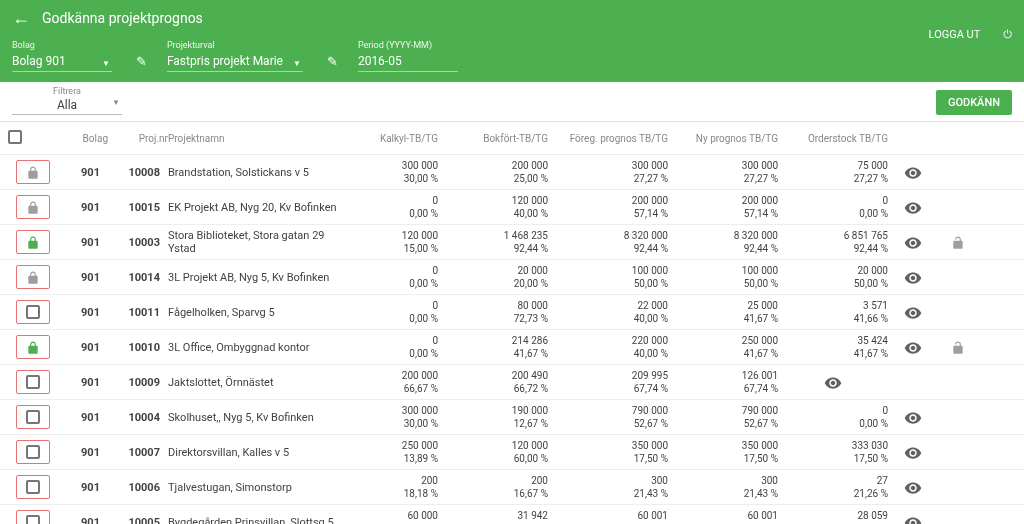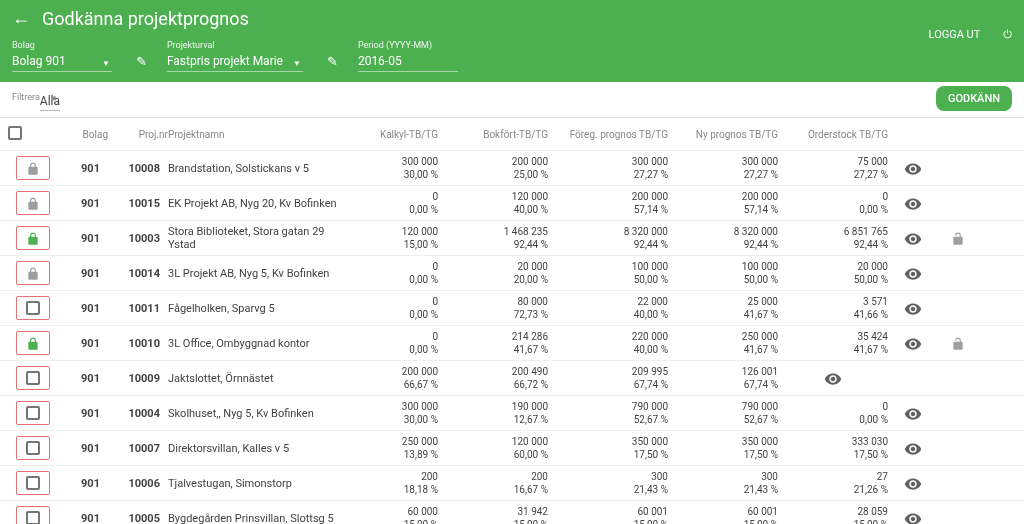--- a/index.html
+++ b/index.html
@@ -1,32 +1,32 @@
 <!DOCTYPE html>
 <html><head>
 <meta charset="utf-8">
 <style>
 * { margin:0; padding:0; box-sizing:border-box; font-family:Roboto,Arial,sans-serif; }
 body { background:#fff; font-size:11px; color:#424242; width:1024px; }
 .header { background:#4caf50; color:#fff; height:36px; display:flex; align-items:center; padding:0 12px; }
 .back-arrow { font-size:18px; margin-right:12px; cursor:pointer; }
-.title { font-size:18px; font-weight:400; flex:1; }
+.title { font-size:14px; font-weight:400; flex:1; }
 .logout { font-size:11px; display:flex; align-items:flex-end; gap:23px; cursor:pointer;margin-top:32px; }
 .filters { background:#4caf50; color:#fff; padding:4px 12px 10px; display:flex; gap:20px; align-items:flex-end; }
 .filter-group { display:flex; flex-direction:column; position:relative; }
 .filter-label { font-size:9px; opacity:.9; margin-bottom:2px; }
 .filter-value { font-size:12px; border-bottom:1px solid rgba(255,255,255,.5); padding:2px 20px 3px 0; min-width:100px; }
 .filter-group .chev { position:absolute; right:2px; bottom:4px; font-size:8px; }
 .edit-icon { font-size:13px; color:#fff; margin-left:4px; margin-bottom:3px; cursor:pointer; }
 .subbar { display:flex; align-items:flex-end; padding:4px 12px 6px; border-bottom:1px solid #e0e0e0; }
-.sub-filter { display:flex; width:110px; }
+.sub-filter { display:flex; flex-direction:column; width:110px;text-align:center; }
 .sub-label { font-size:9px; color:#888; }
 .sub-value { font-size:12px; border-bottom:1px solid #bbb; padding:2px 0; position:relative; }
 .sub-value .chev { position:absolute; right:2px; font-size:8px; color:#888; }
-.approve-btn { margin-left:auto; background:#4caf50; color:#fff; border:none; padding:6px 12px; font-size:11px; border-radius:8px; cursor:pointer; font-weight:500; }
+.approve-btn { margin-left:auto; background:#4caf50; color:#fff; border:none; padding:6px 12px; font-size:11px; border-radius:2px; cursor:pointer; font-weight:500; }
 .table { width:100%; }
 .thead, .row { display:grid; grid-template-columns:50px 50px 60px 180px 90px 110px 120px 110px 110px 50px 40px; align-items:center; padding:4px 8px; border-bottom:1px solid #eee; }
 .thead { font-size:10px; color:#888; padding:8px; }
 .thead .num, .row .num { text-align:right; }
 .row { min-height:30px; }
 .status-box { border:1px solid #e57373; border-radius:2px; width:34px; height:24px; display:flex; align-items:center; justify-content:center; margin:0 auto; }
 .checkbox { width:14px; height:14px; border:2px solid #757575; border-radius:2px; display:inline-block; cursor:pointer; }
 .lock-gray { color:#9e9e9e; font-size:13px; }
 .lock-green { color:#4caf50; font-size:13px; }
 .cell-stack { display:flex; flex-direction:column; text-align:right; line-height:1.3; font-size:10px; }

